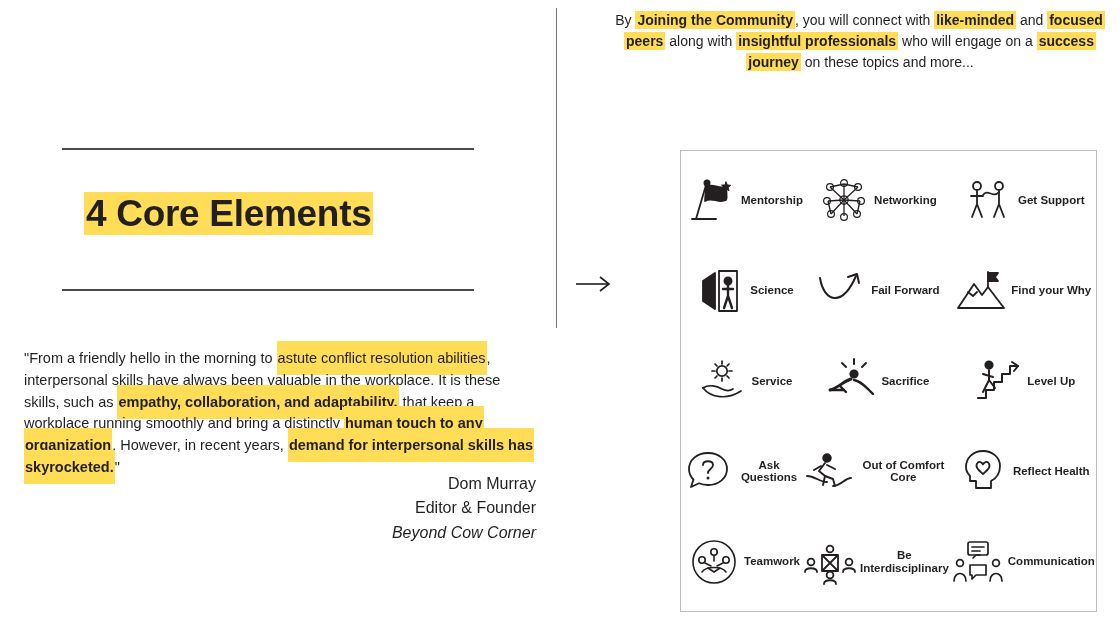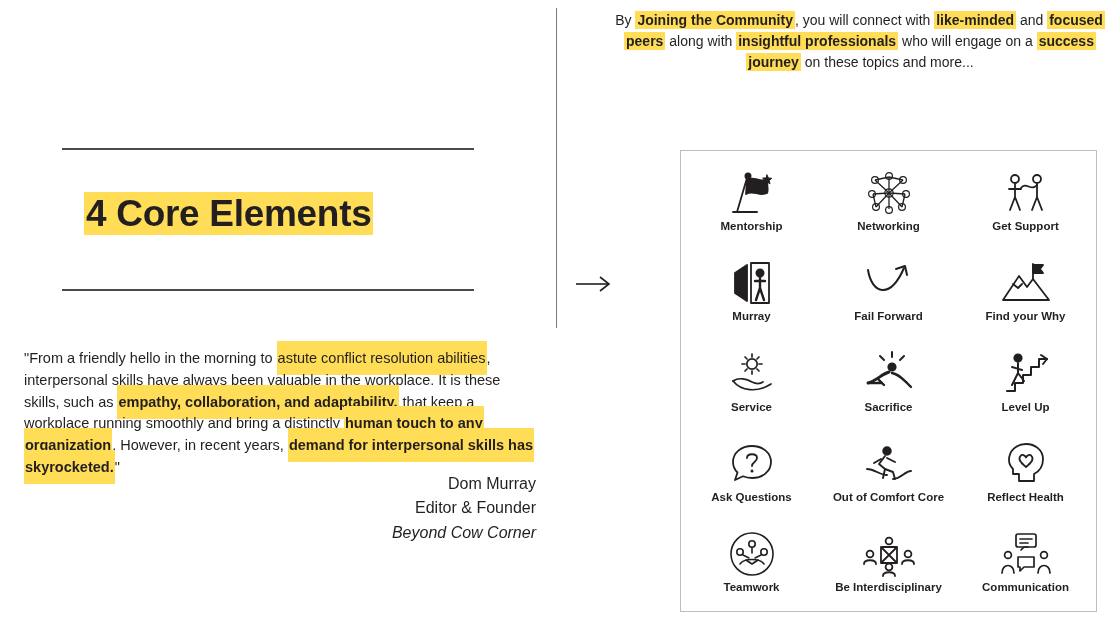--- a/index.html
+++ b/index.html
@@ -135,21 +135,21 @@
     height: 462px;
     border: 1px solid #bdbdbd;
     box-sizing: border-box;
     display: grid;
     grid-template-columns: repeat(3, 1fr);
     grid-template-rows: repeat(5, 1fr);
     padding: 4px 2px;
   }
   .icon-cell {
     display: flex;
-    flex-direction: column;
+    flex-direction: row;
     align-items: center;
     justify-content: center;
     gap: 2px;
   }
   .icon-art {
     width: 56px;
     height: 50px;
     display: flex;
     align-items: center;
     justify-content: center;
@@ -275,21 +275,21 @@
           <svg width="50" height="46" viewBox="0 0 50 46">
             <g stroke="#231f20" stroke-width="1.8" fill="none" stroke-linecap="round" stroke-linejoin="round">
               <rect x="24" y="3" width="18" height="40"></rect>
               <circle cx="33" cy="13" r="3.6" fill="#231f20"></circle>
               <path d="M33 17 v11 M33 28 l-4 12 M33 28 l4 12 M28 21 h10" stroke-width="2.4"></path>
               <path d="M20 5 L8 13 L8 33 L20 41 Z" fill="#231f20" stroke="none"></path>
               <path d="M20 5 L8 13 L8 33 L20 41 Z"></path>
             </g>
           </svg>
         </div>
-        <div class="icon-label">Murray</div>
+        <div class="icon-label">Science</div>
       </div>
 
       <div class="icon-cell">
         <div class="icon-art">
           <svg width="54" height="46" viewBox="0 0 54 46">
             <g fill="none" stroke="#231f20" stroke-width="2" stroke-linecap="round" stroke-linejoin="round">
               <path d="M6 10 C10 34, 28 40, 42 8"></path>
               <polyline points="34,9 43,6 45,15"></polyline>
             </g>
           </svg>

